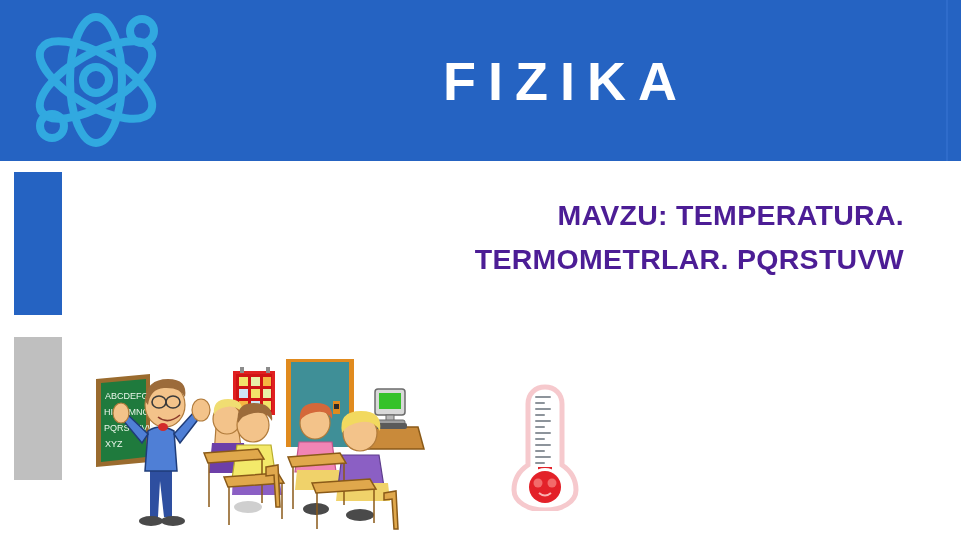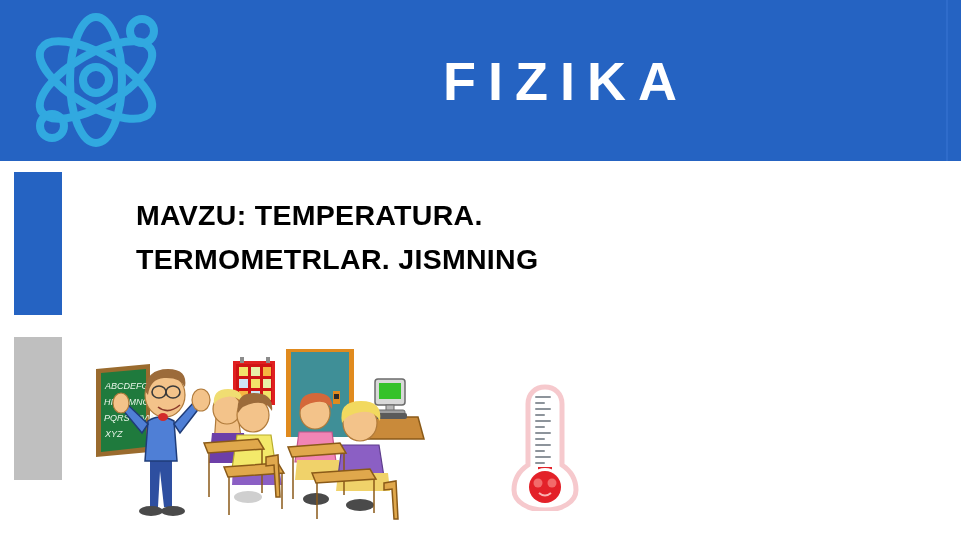--- a/index.html
+++ b/index.html
@@ -73,42 +73,41 @@
     background: #2563c2;
   }
   .accent-bar.gray {
     top: 337px;
     height: 143px;
     background: #bfbfbf;
   }
   
   .heading {
     position: absolute;
-    left: 136px;
+    left: 104px;
     top: 193px;
     width: 800px;
-    text-align: left;
-    color: #000000;
+    text-align: right;
+    color: #4c1d95;
     font-size: 28.5px;
     font-weight: bold;
     line-height: 44px;
     letter-spacing: 0.3px;
   }
   .heading .line {
     display: block;
     white-space: nowrap;
   }
   
   .classroom {
     position: absolute;
     left: 88px;
-    top: 347px;
+    top: 357px;
     width: 340px;
     height: 180px;
-    font-style: italic;
   }
   
   .thermometer {
     position: absolute;
     left: 505px;
     top: 383px;
     width: 80px;
     height: 128px;
   }
 </style>
@@ -134,21 +133,21 @@
     </div>
 
     <div class="slide-title">FIZIKA</div>
   </div>
 
   <div class="accent-bar blue"></div>
   <div class="accent-bar gray"></div>
 
   <div class="heading">
     <span class="line">MAVZU: TEMPERATURA.</span>
-    <span class="line">TERMOMETRLAR. JISMNING</span>
+    <span class="line">TERMOMETRLAR. PQRSTUVW</span>
   </div>
 
   <div class="classroom">
     <svg viewBox="0 0 340 180" width="340" height="180" aria-hidden="true">
 
       <rect x="0" y="0" width="340" height="180" fill="#ffffff"></rect>
 
       <g>
         <rect x="198" y="2" width="68" height="88" fill="#e08a1e"></rect>
         <rect x="203" y="5" width="58" height="85" fill="#3f8f97"></rect>

